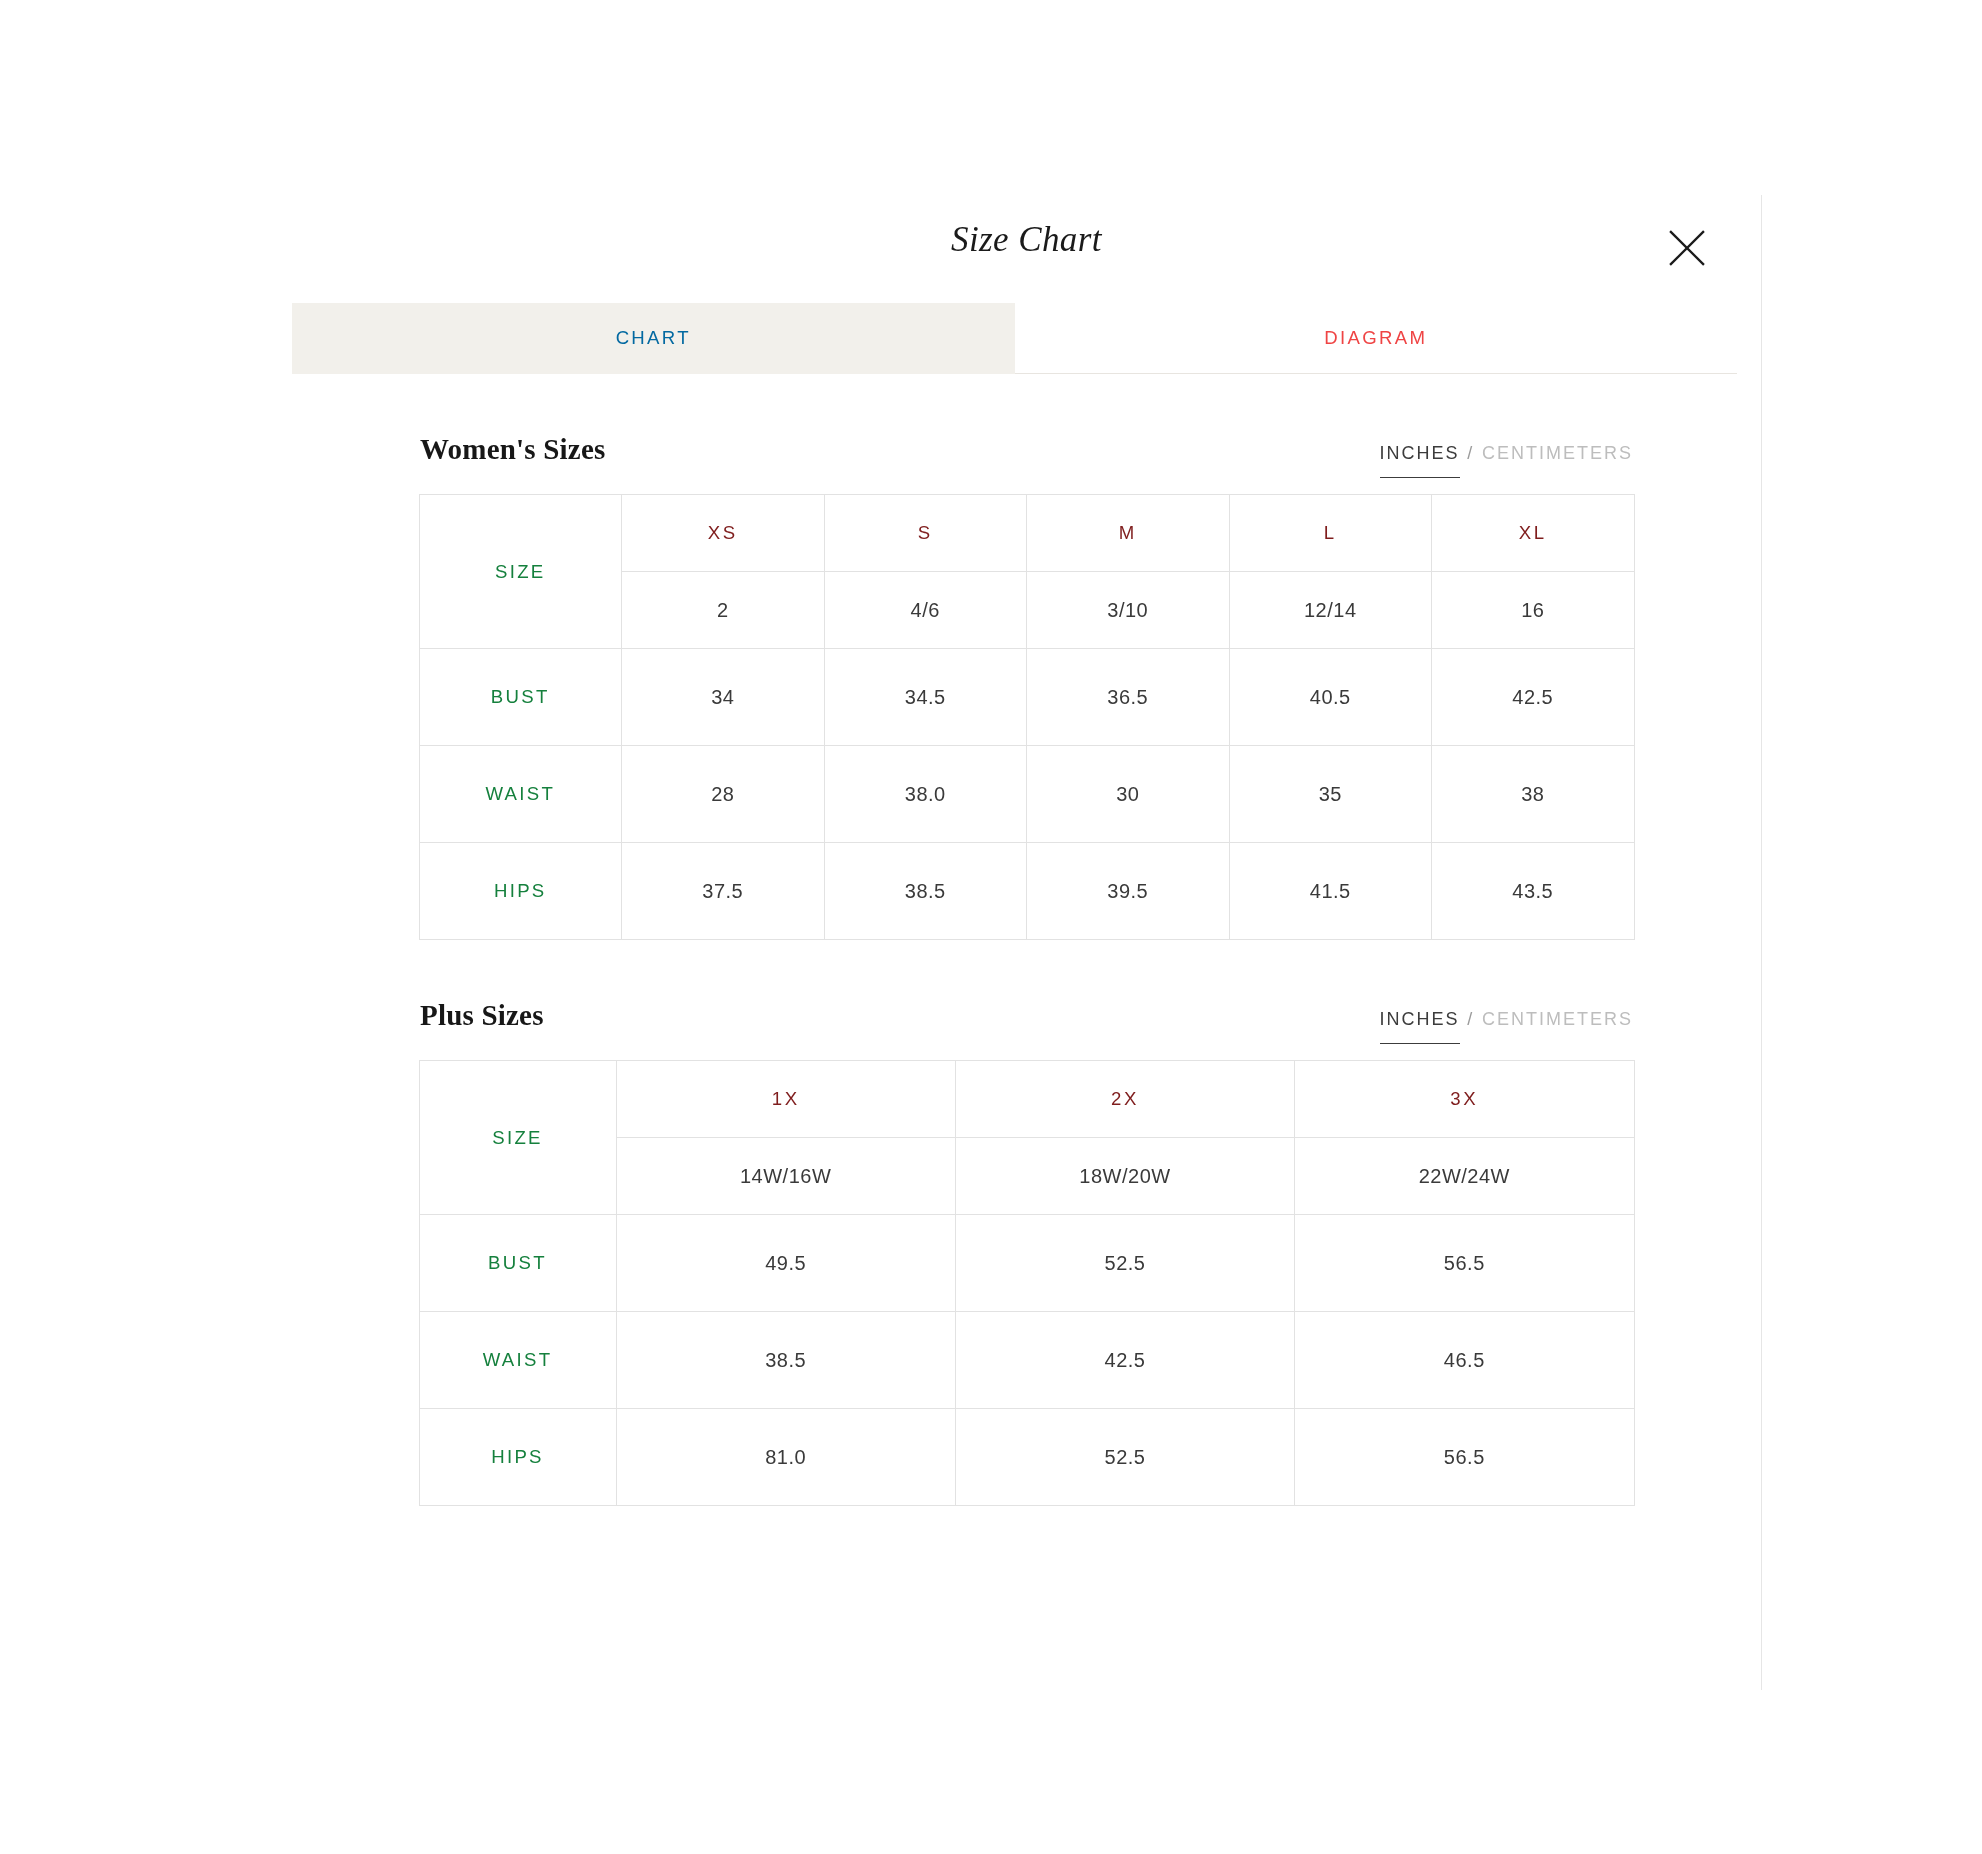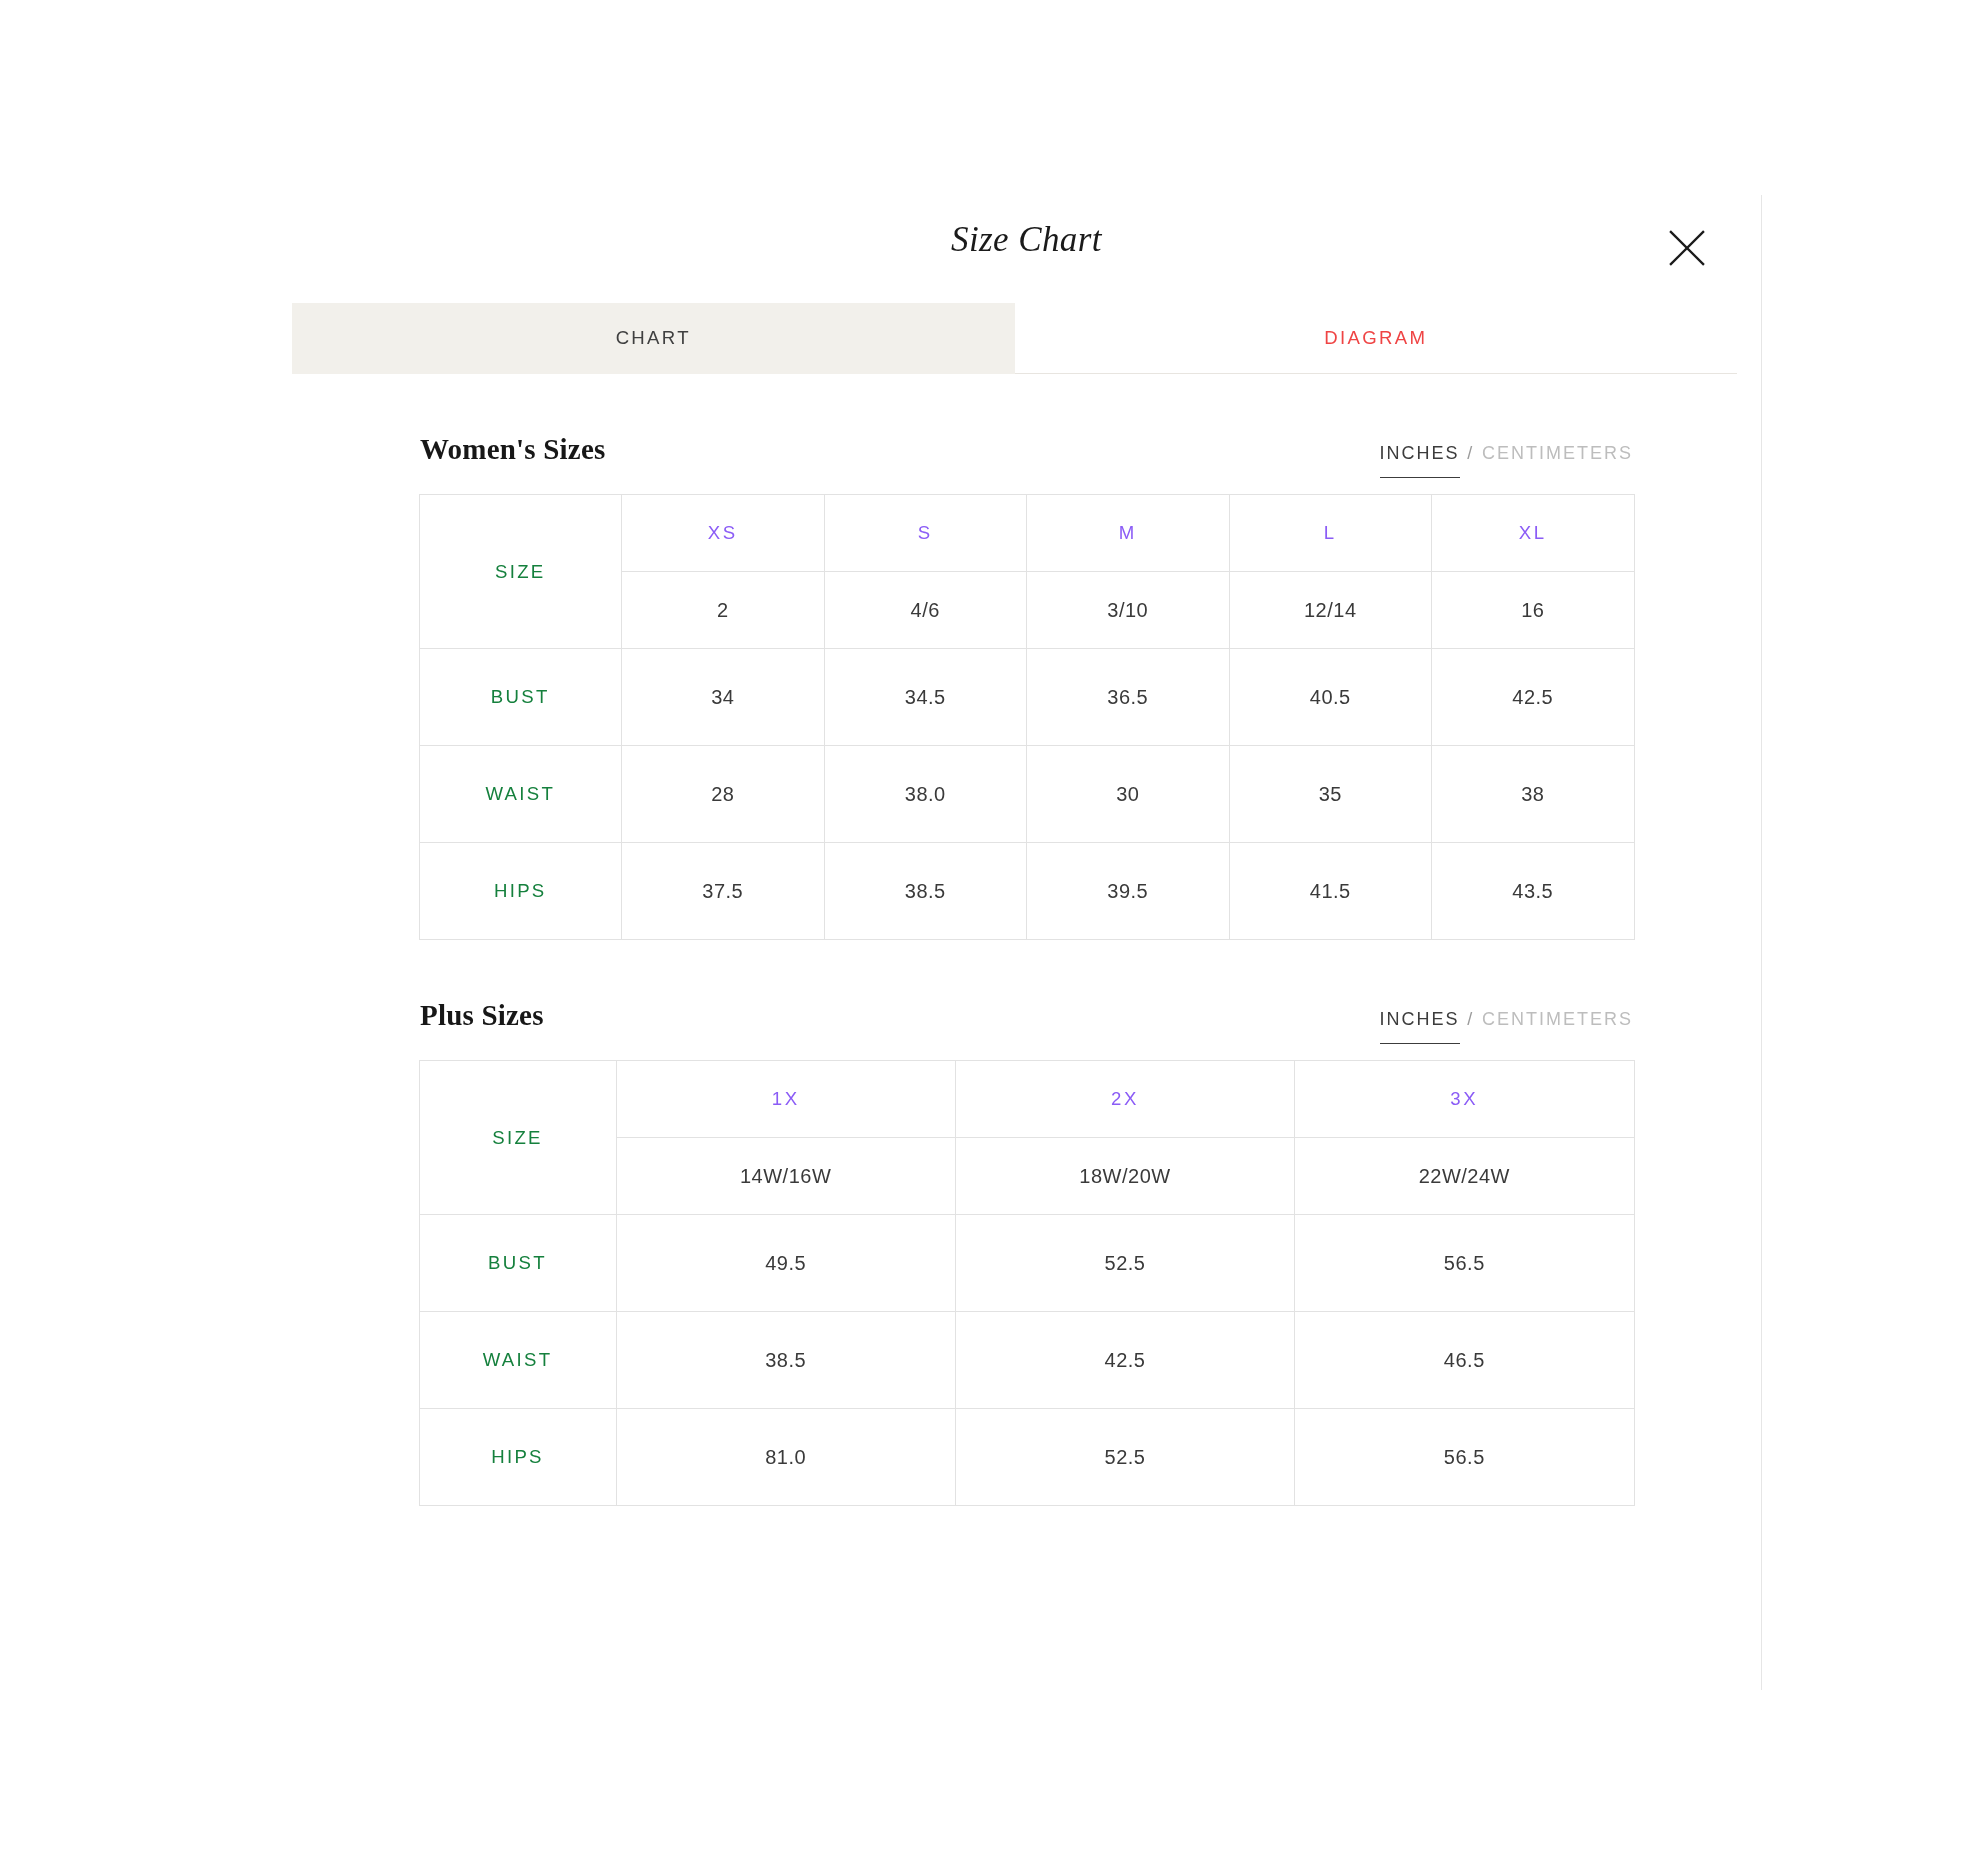--- a/index.html
+++ b/index.html
@@ -66,21 +66,21 @@
     letter-spacing: 2.3px;
     color: #ef4444;
     cursor: pointer;
     background: #ffffff;
     border-bottom: 0.8px solid #e8e5e0;
     box-sizing: border-box;
   }
   .tab.active {
     background: #f2f0eb;
     border-bottom: 0.8px solid #f2f0eb;
-    color: #404040;
+    color: #0369a1;
   }
 
   .section {
     margin: 16px auto;
     width: 1216px;
   }
 
   .section-head {
     display: flex;
     align-items: baseline;
@@ -117,21 +117,21 @@
 
   table.size-table {
     border-collapse: collapse;
     width: 1216px;
     table-layout: fixed;
   }
   table.size-table td {
     border: 0.8px solid #e2e2e2;
     text-align: center;
     font-size: 19.4px;
-    color: #8b5cf6;
+    color: #7f1d1d;
     letter-spacing: 1.7px;
     height: 94px;
     vertical-align: middle;
     font-family: "Liberation Sans", sans-serif;
   }
   table.size-table td.value {
     letter-spacing: 0.5px;
     font-size: 20px;
     color: #3a3a3a;
   }

